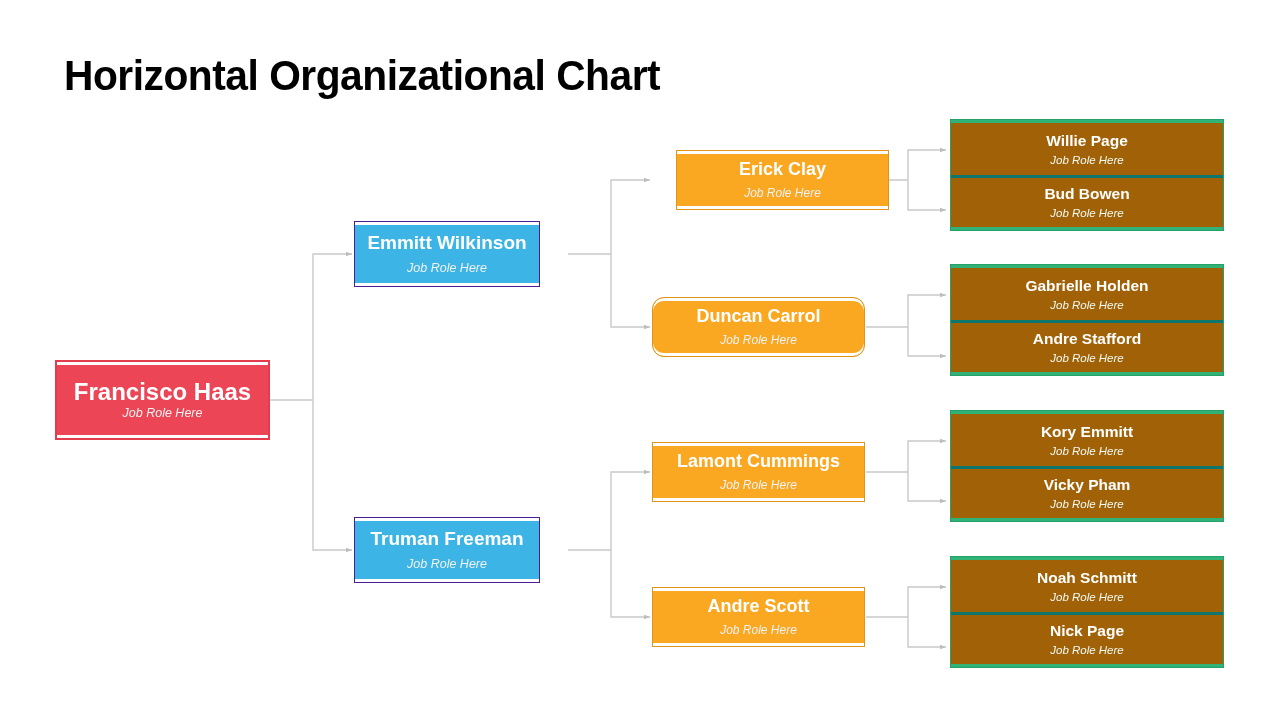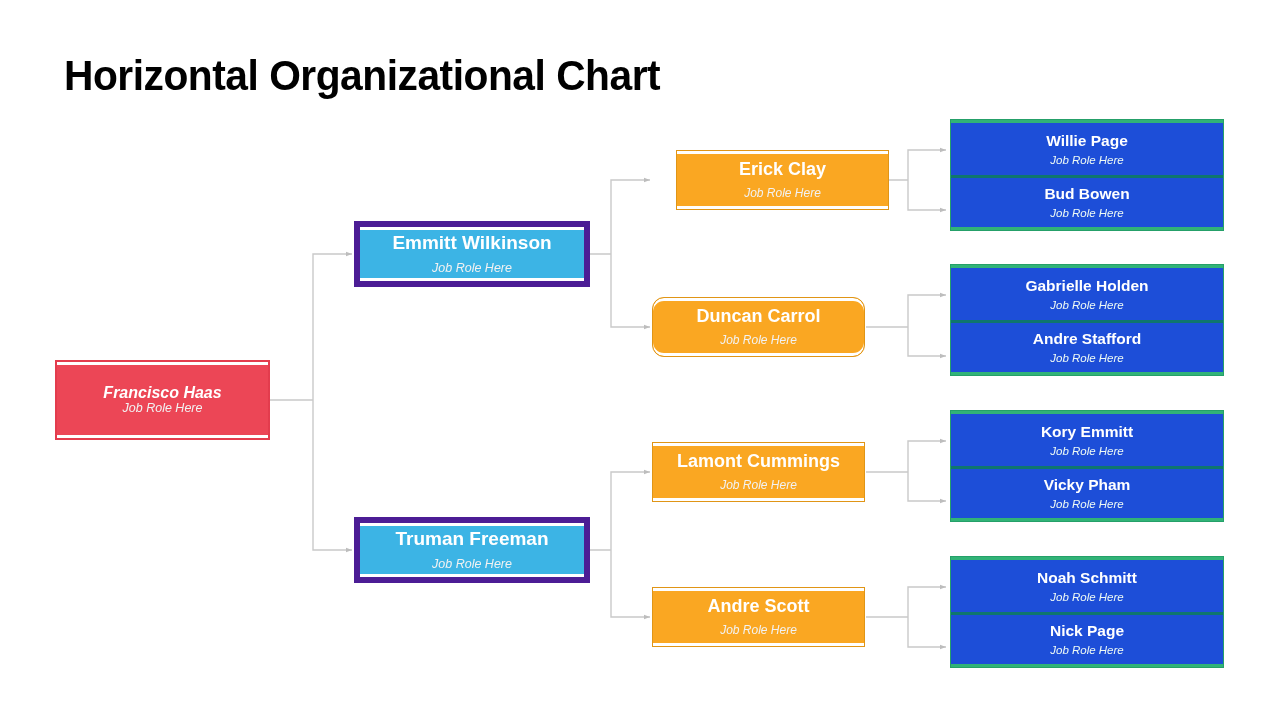--- a/index.html
+++ b/index.html
@@ -74,29 +74,29 @@
   .node-root {
     left: 55px;
     top: 360px;
     width: 215px;
     height: 80px;
     background: #ec4656;
     border: 2px solid #e33c4d;
     padding: 4px 6px;
     box-shadow: inset 0 3px 0 0 #ffffff, inset 0 -3px 0 0 #ffffff;
   }
-  .node-root .name { font-size: 16px; margin-bottom: 1px; font-style: italic; }
+  .node-root .name { font-size: 24px; margin-bottom: 1px; }
   .node-root .role { font-size: 12.5px; }
 
   
   .node-l2 {
-    width: 236px;
+    width: 186px;
     height: 66px;
     background: #3cb4e5;
-    border: 6px solid #4c1d95;
+    border: 1px solid #4c1d95;
     box-shadow: inset 0 3px 0 0 #ffffff, inset 0 -3px 0 0 #ffffff;
   }
   .node-l2 .name { font-size: 19px; margin-bottom: 8px; }
   .node-l2 .role { font-size: 12.5px; }
 
   
   .node-l3 {
     width: 213px;
     height: 60px;
     background: #faa722;
@@ -113,21 +113,21 @@
     width: 274px;
     background: #31b377;
     border: 1px solid #25a069;
     padding: 3px 0;
     display: flex;
     flex-direction: column;
   }
   .leaf {
     box-sizing: border-box;
     height: 52px;
-    background: #1d4ed8;
+    background: #a16207;
     display: flex;
     flex-direction: column;
     align-items: center;
     justify-content: center;
     color: #ffffff;
     text-align: center;
   }
   .leaf + .leaf { border-top: 3px solid #0f766e; }
   .leaf .name {
     font-size: 15.5px;

